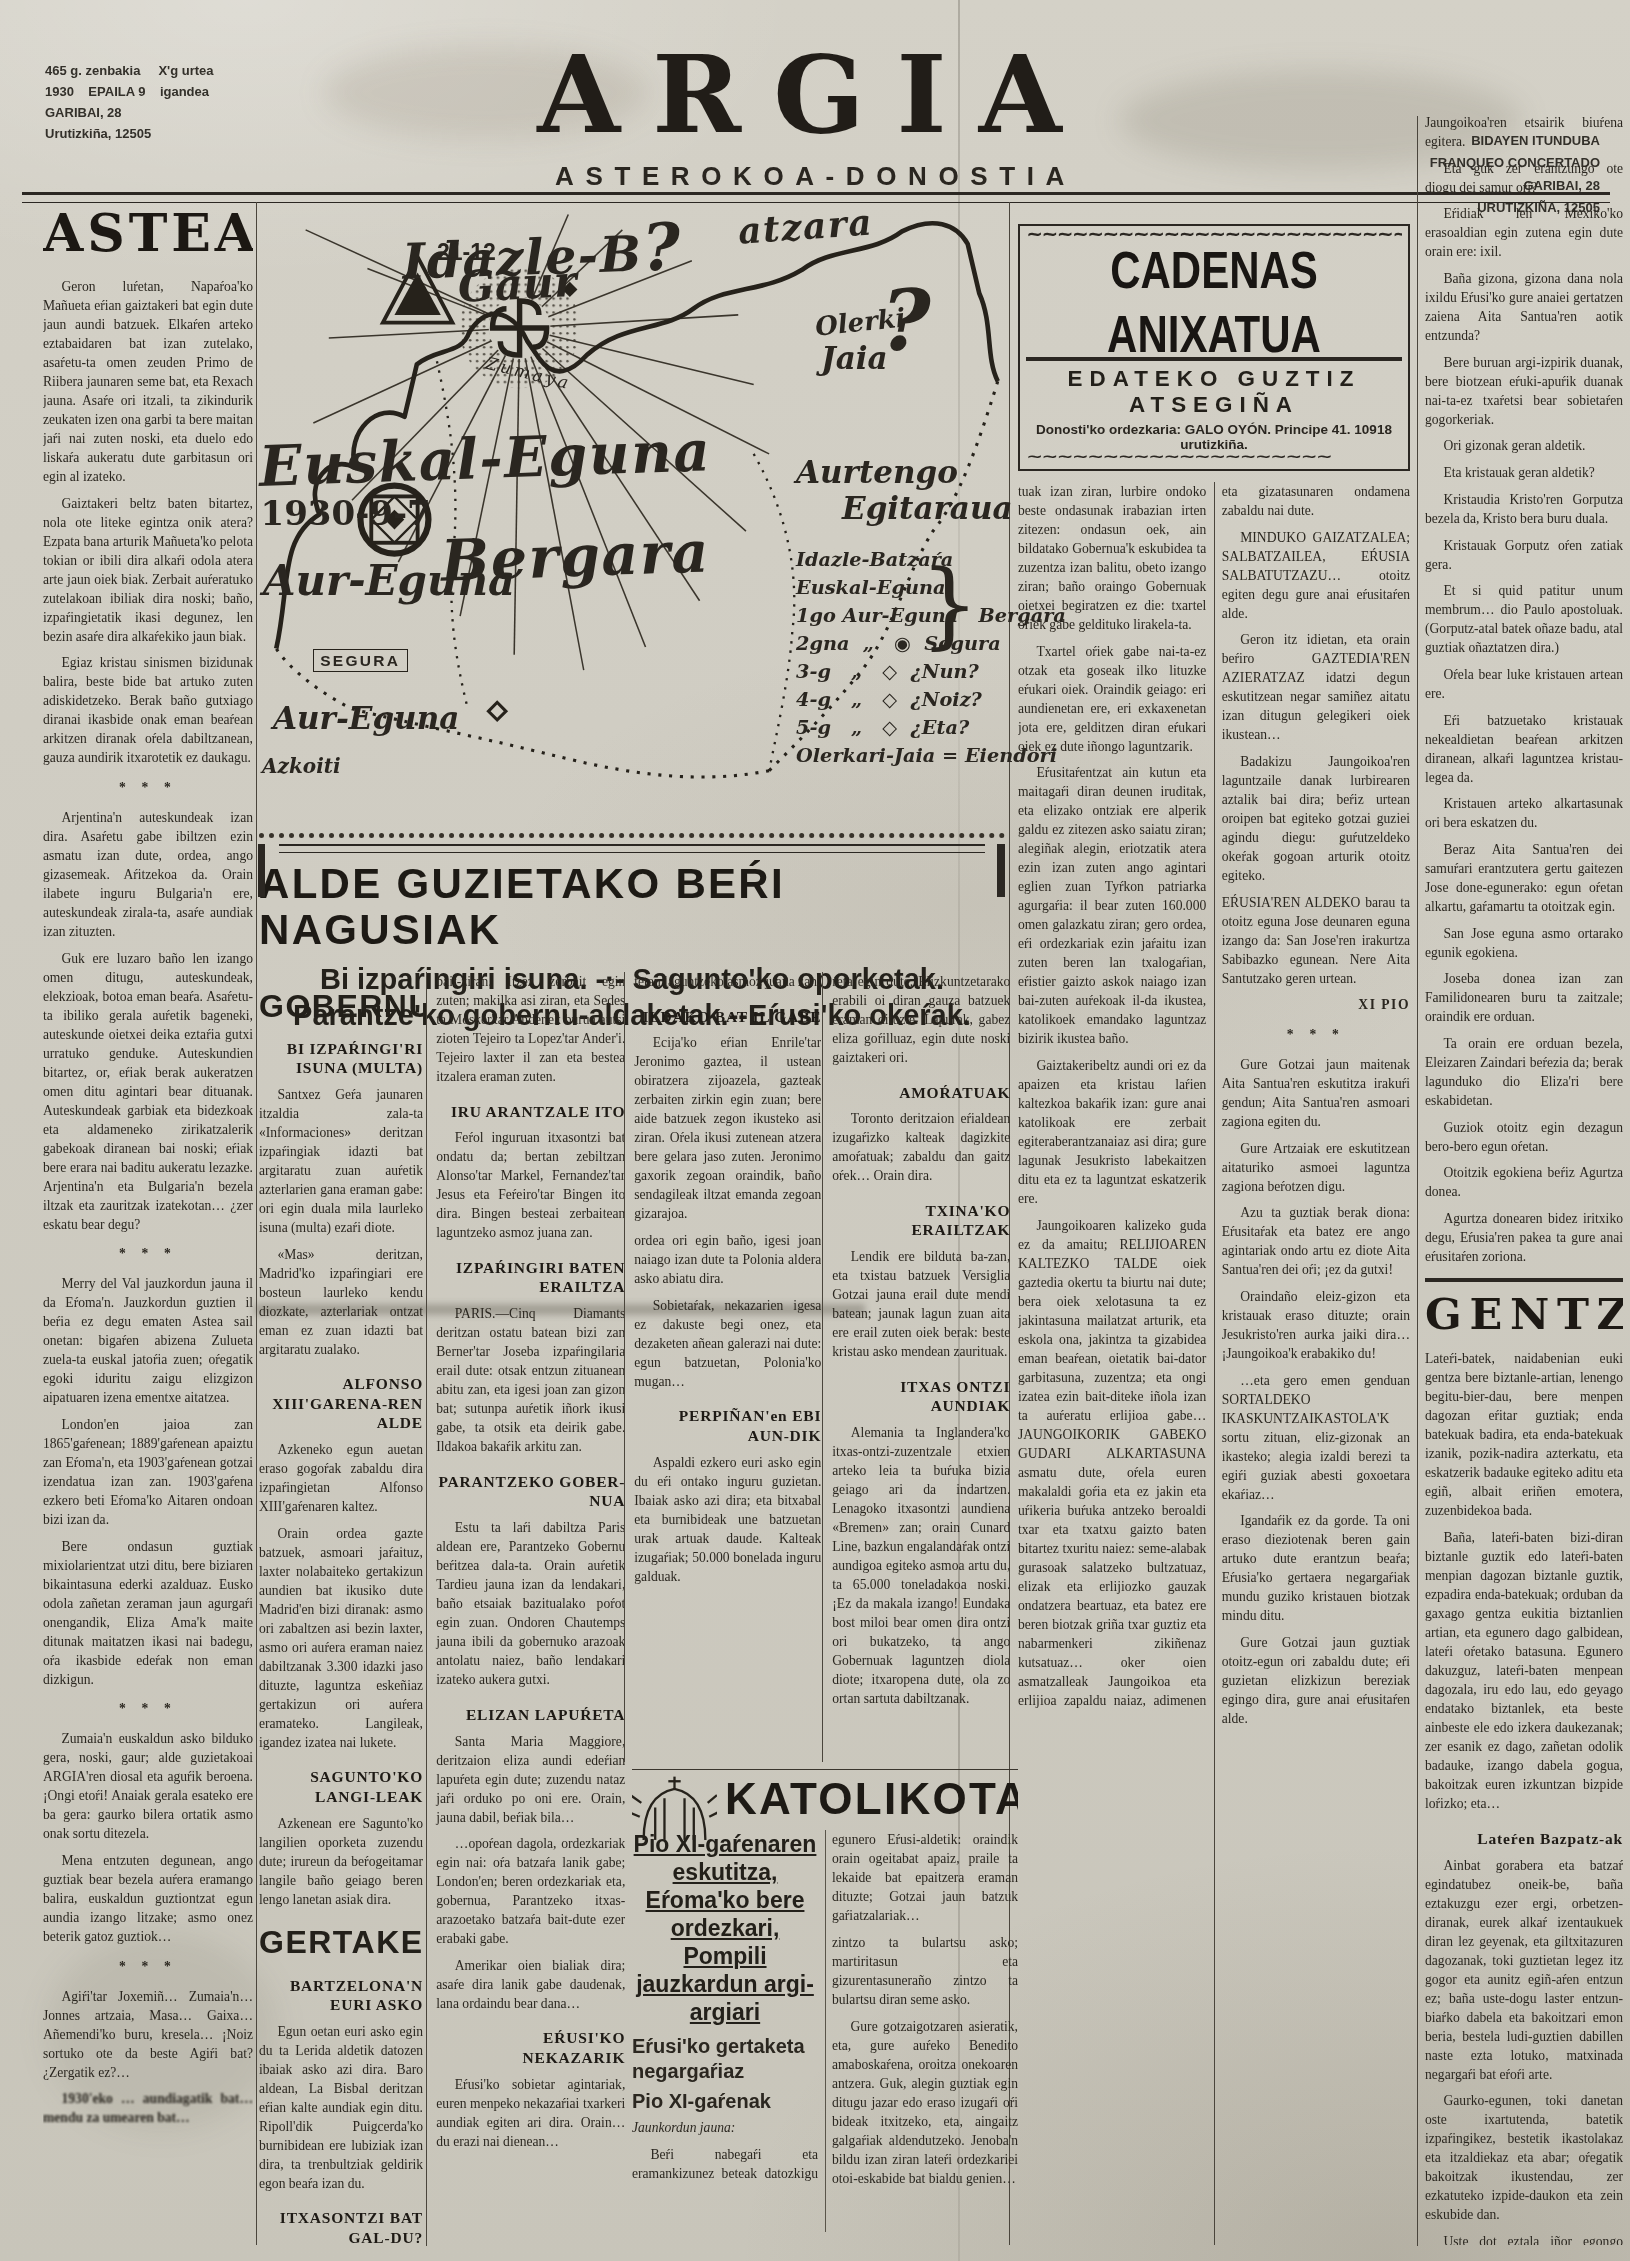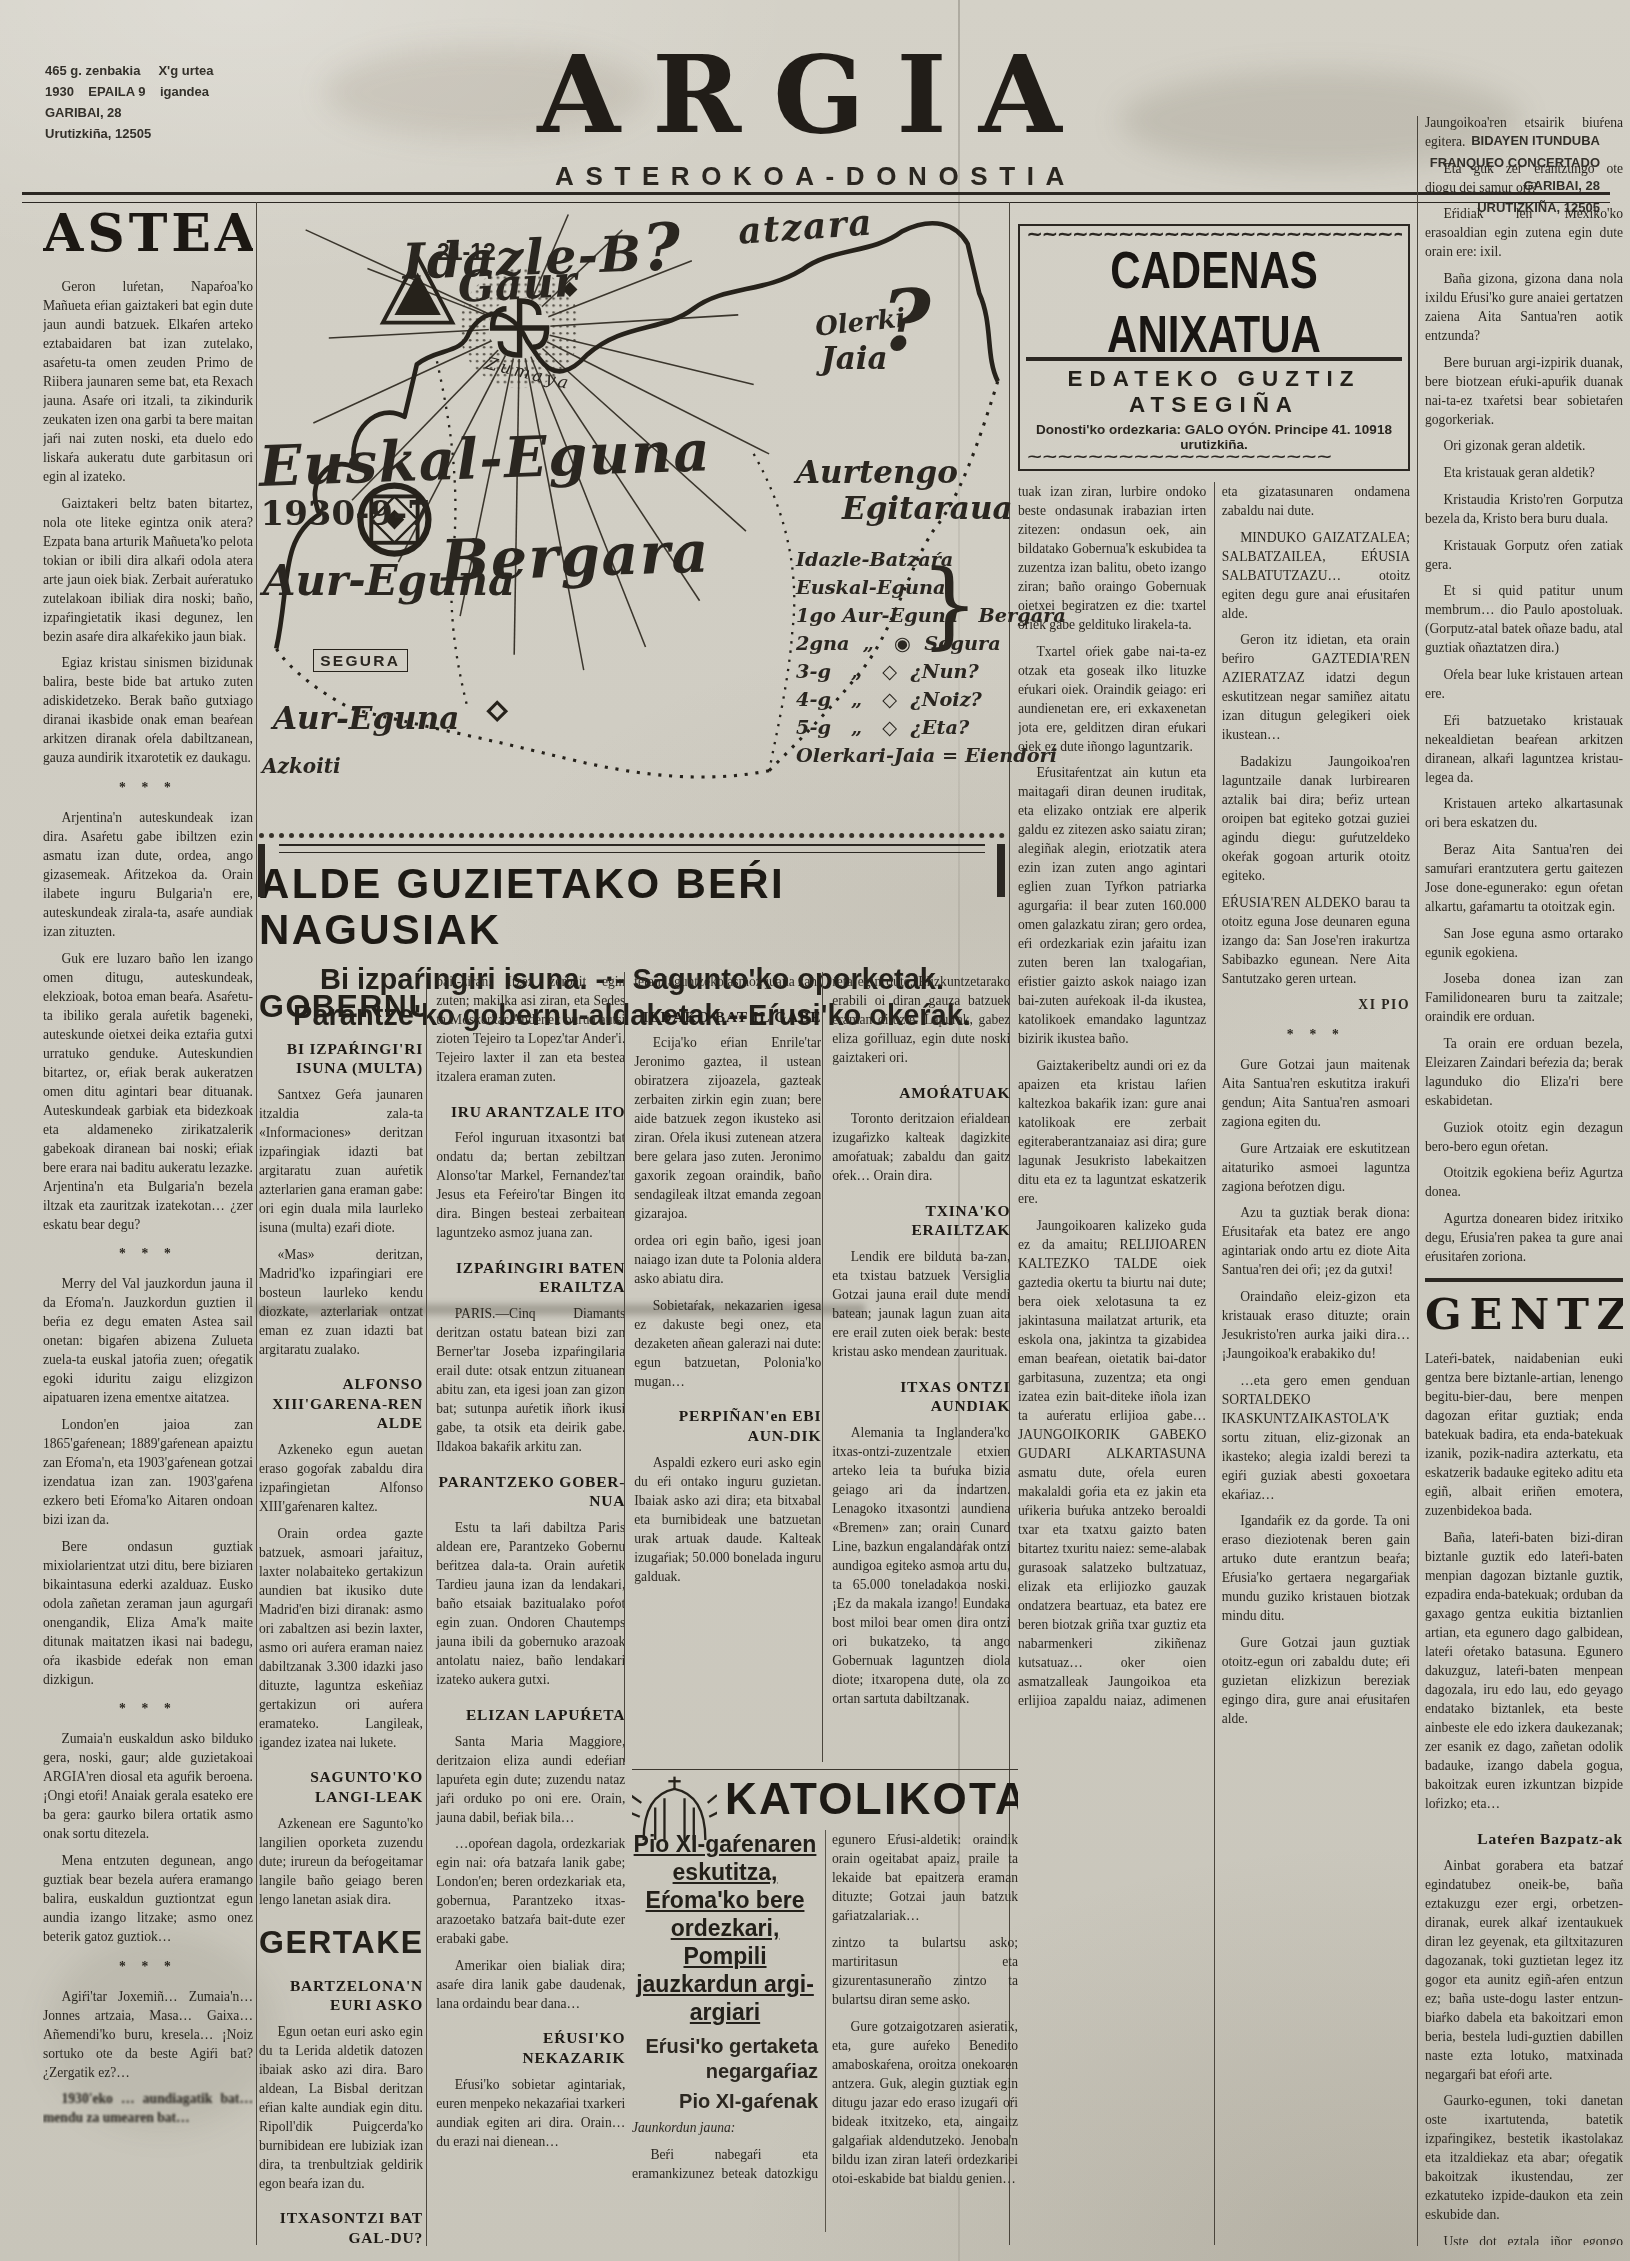--- a/index.html
+++ b/index.html
@@ -79,21 +79,21 @@
   .adsub{text-align:center;font:bold 22.4px "Liberation Sans",sans-serif;letter-spacing:7px;color:#23201a;margin-bottom:4.6px;}
   .adaddr{text-align:center;font:bold 13.5px "Liberation Sans",sans-serif;color:#2a2620;}
   .cadflow{margin-top:10.8px;height:1839px;column-count:2;column-gap:15.5px;column-rule:1.5px solid #4a453c;overflow:hidden;}
 
   
   #kato{position:absolute;left:632px;top:1769px;width:386px;height:483px;overflow:hidden;}
   .katohead{position:relative;border-top:1.5px solid #3a352d;padding-top:4.6px;}
   .katohead .kt{font:bold 44px/48px "Liberation Sans",sans-serif;letter-spacing:2.3px;color:#1d1a15;margin-left:93px;}
   .katoflow{margin-top:7.7px;column-count:2;column-gap:14px;column-rule:0.8px solid #5a554a;height:402px;overflow:hidden;}
   .katoflow p.ksub{font:bold 23px/28px "Liberation Sans",sans-serif;text-indent:0;margin:0 0 7.7px;color:#23201a;text-align:center;text-decoration:underline;}
-  .katoflow p.ksub2{font:bold 20px/25px "Liberation Sans",sans-serif;text-indent:0;margin:4.6px 0;text-align:right;}
+  .katoflow p.ksub2{font:bold 20px/25px "Liberation Sans",sans-serif;text-indent:0;margin:4.6px 0;text-align:left;}
   .katoflow p.kit{font-style:italic;text-indent:0;}
 
   
   #rcol{position:absolute;left:1425px;top:113px;width:198px;height:2132px;overflow:hidden;}
   .bigrule{border-top:4.6px solid #2b2722;margin:12.4px 0 6.2px;}
   .gentza-h{text-align:center;font-family:"DejaVu Serif",serif;font-weight:bold;font-size:43px;letter-spacing:7.7px;color:#1d1914;margin:3.1px 0 10.8px;}
 </style>
 </head>
 <body>
 

